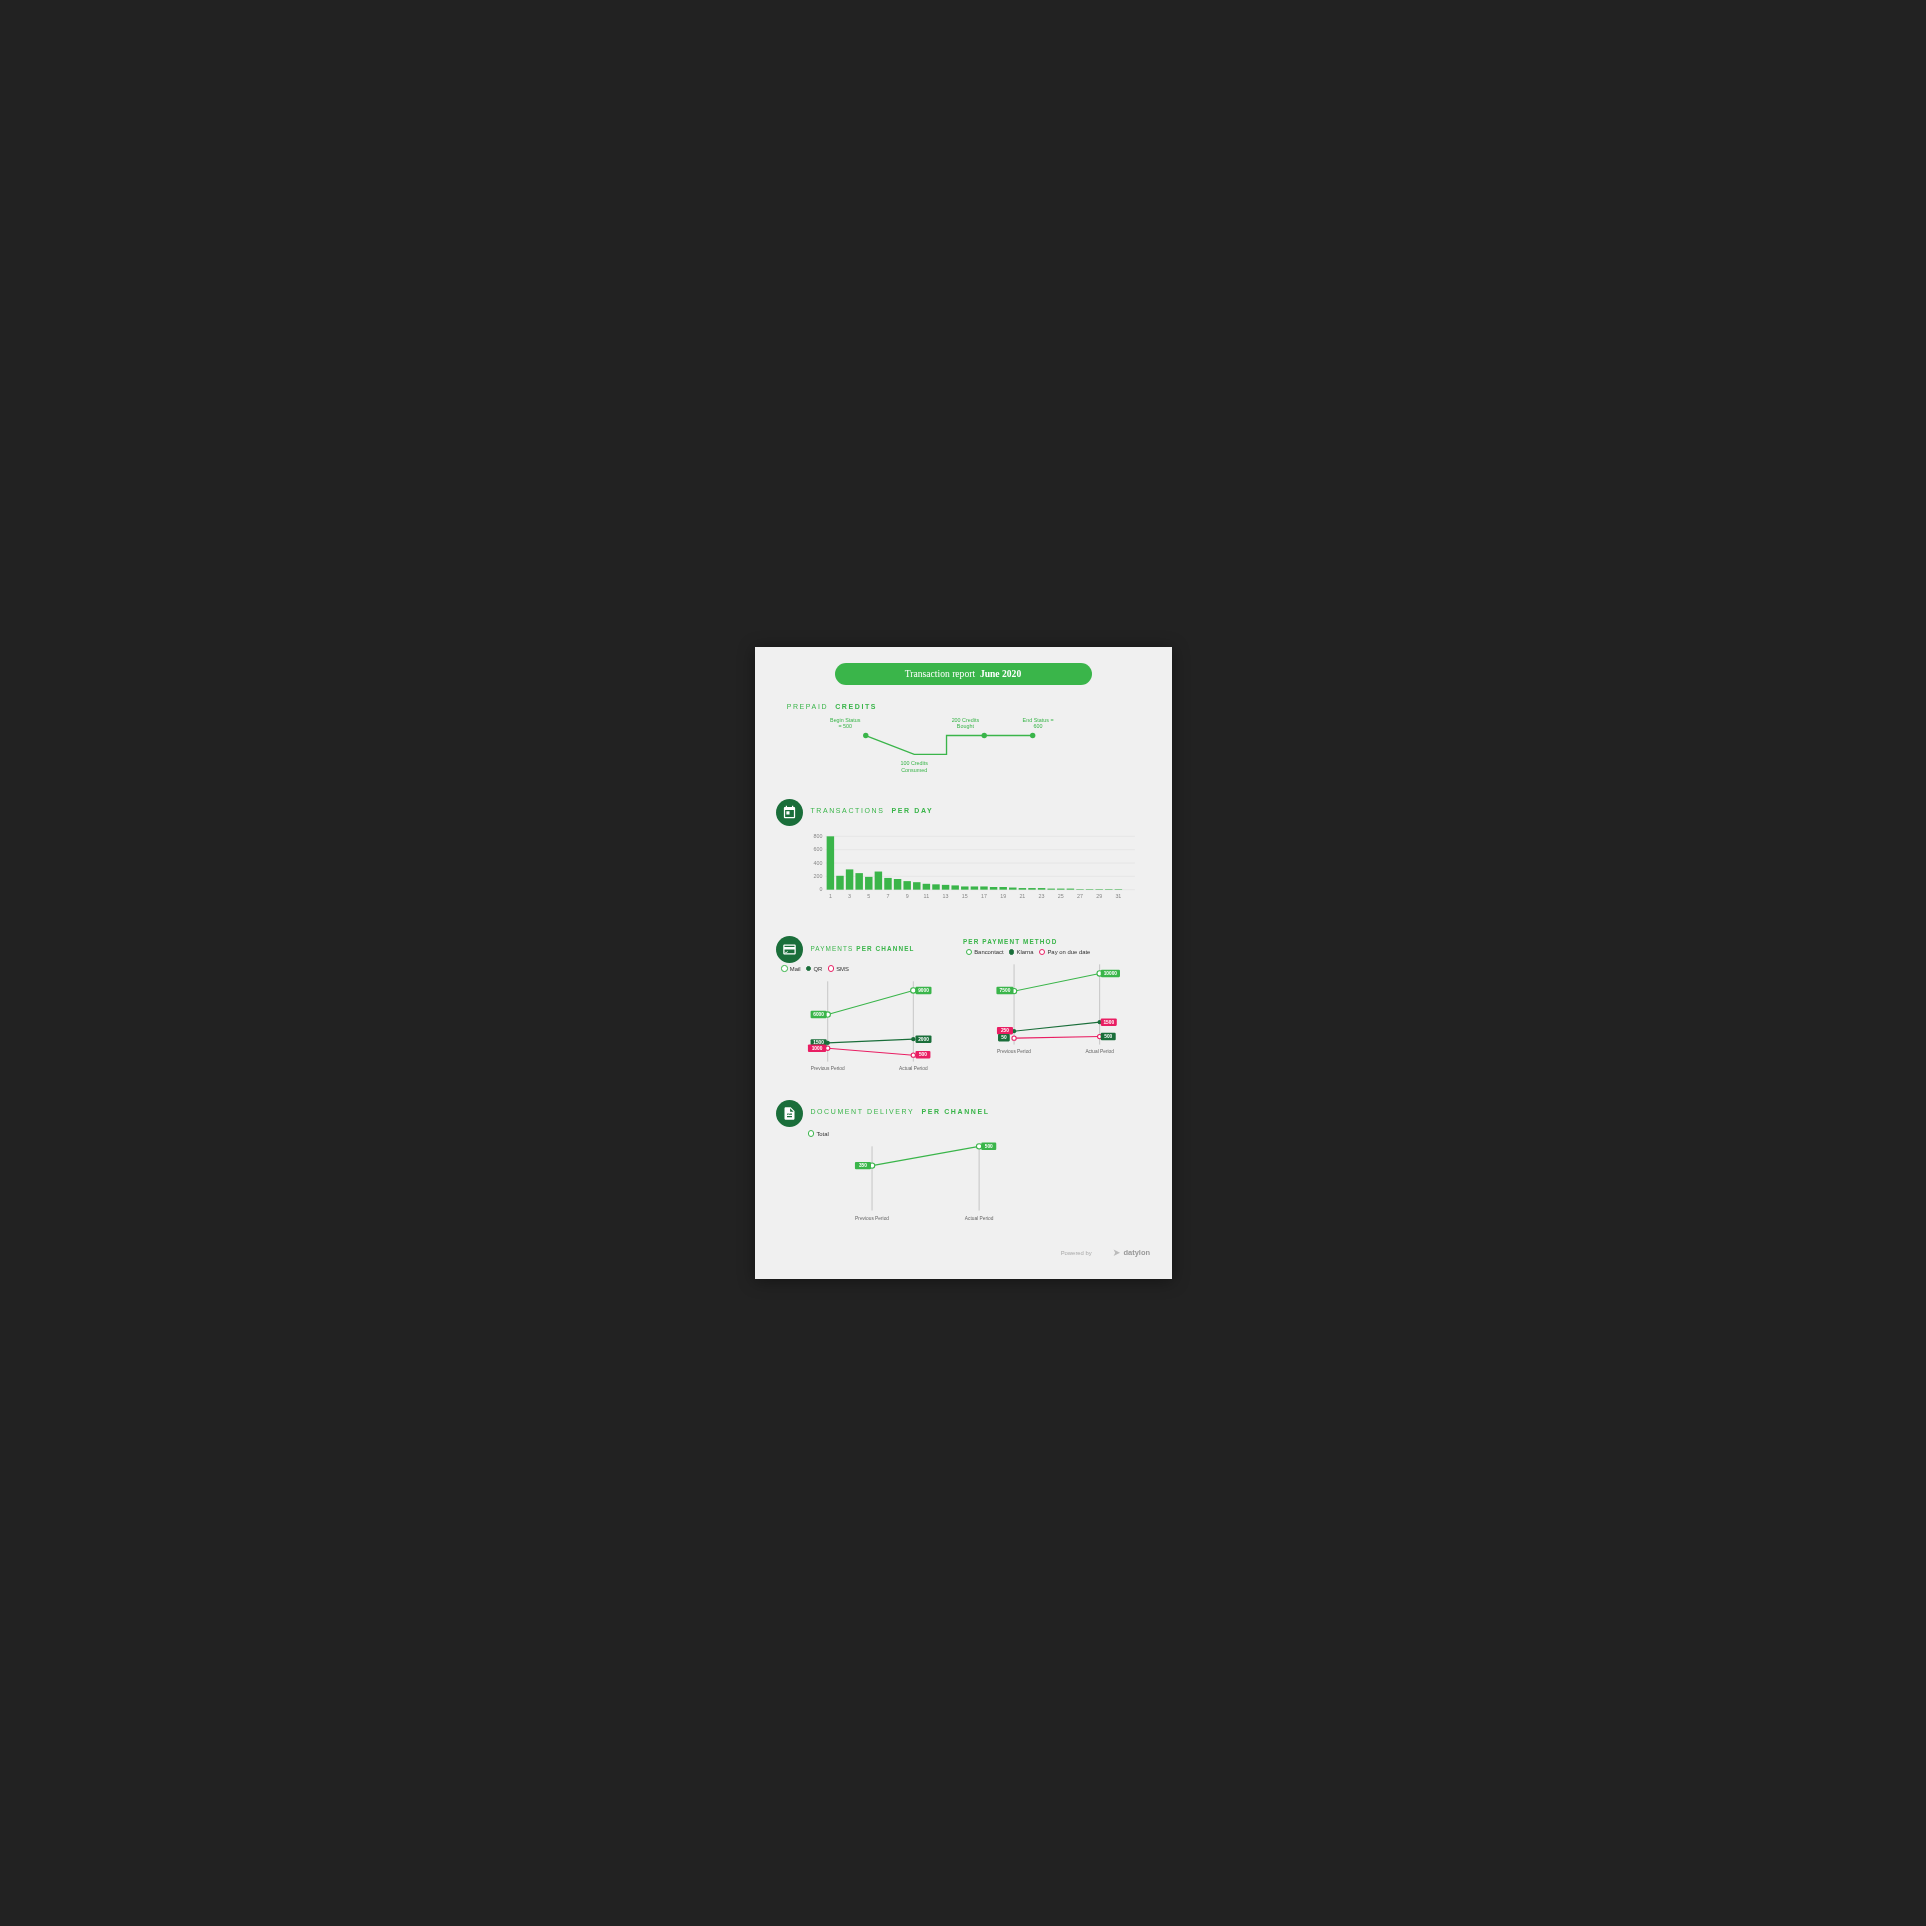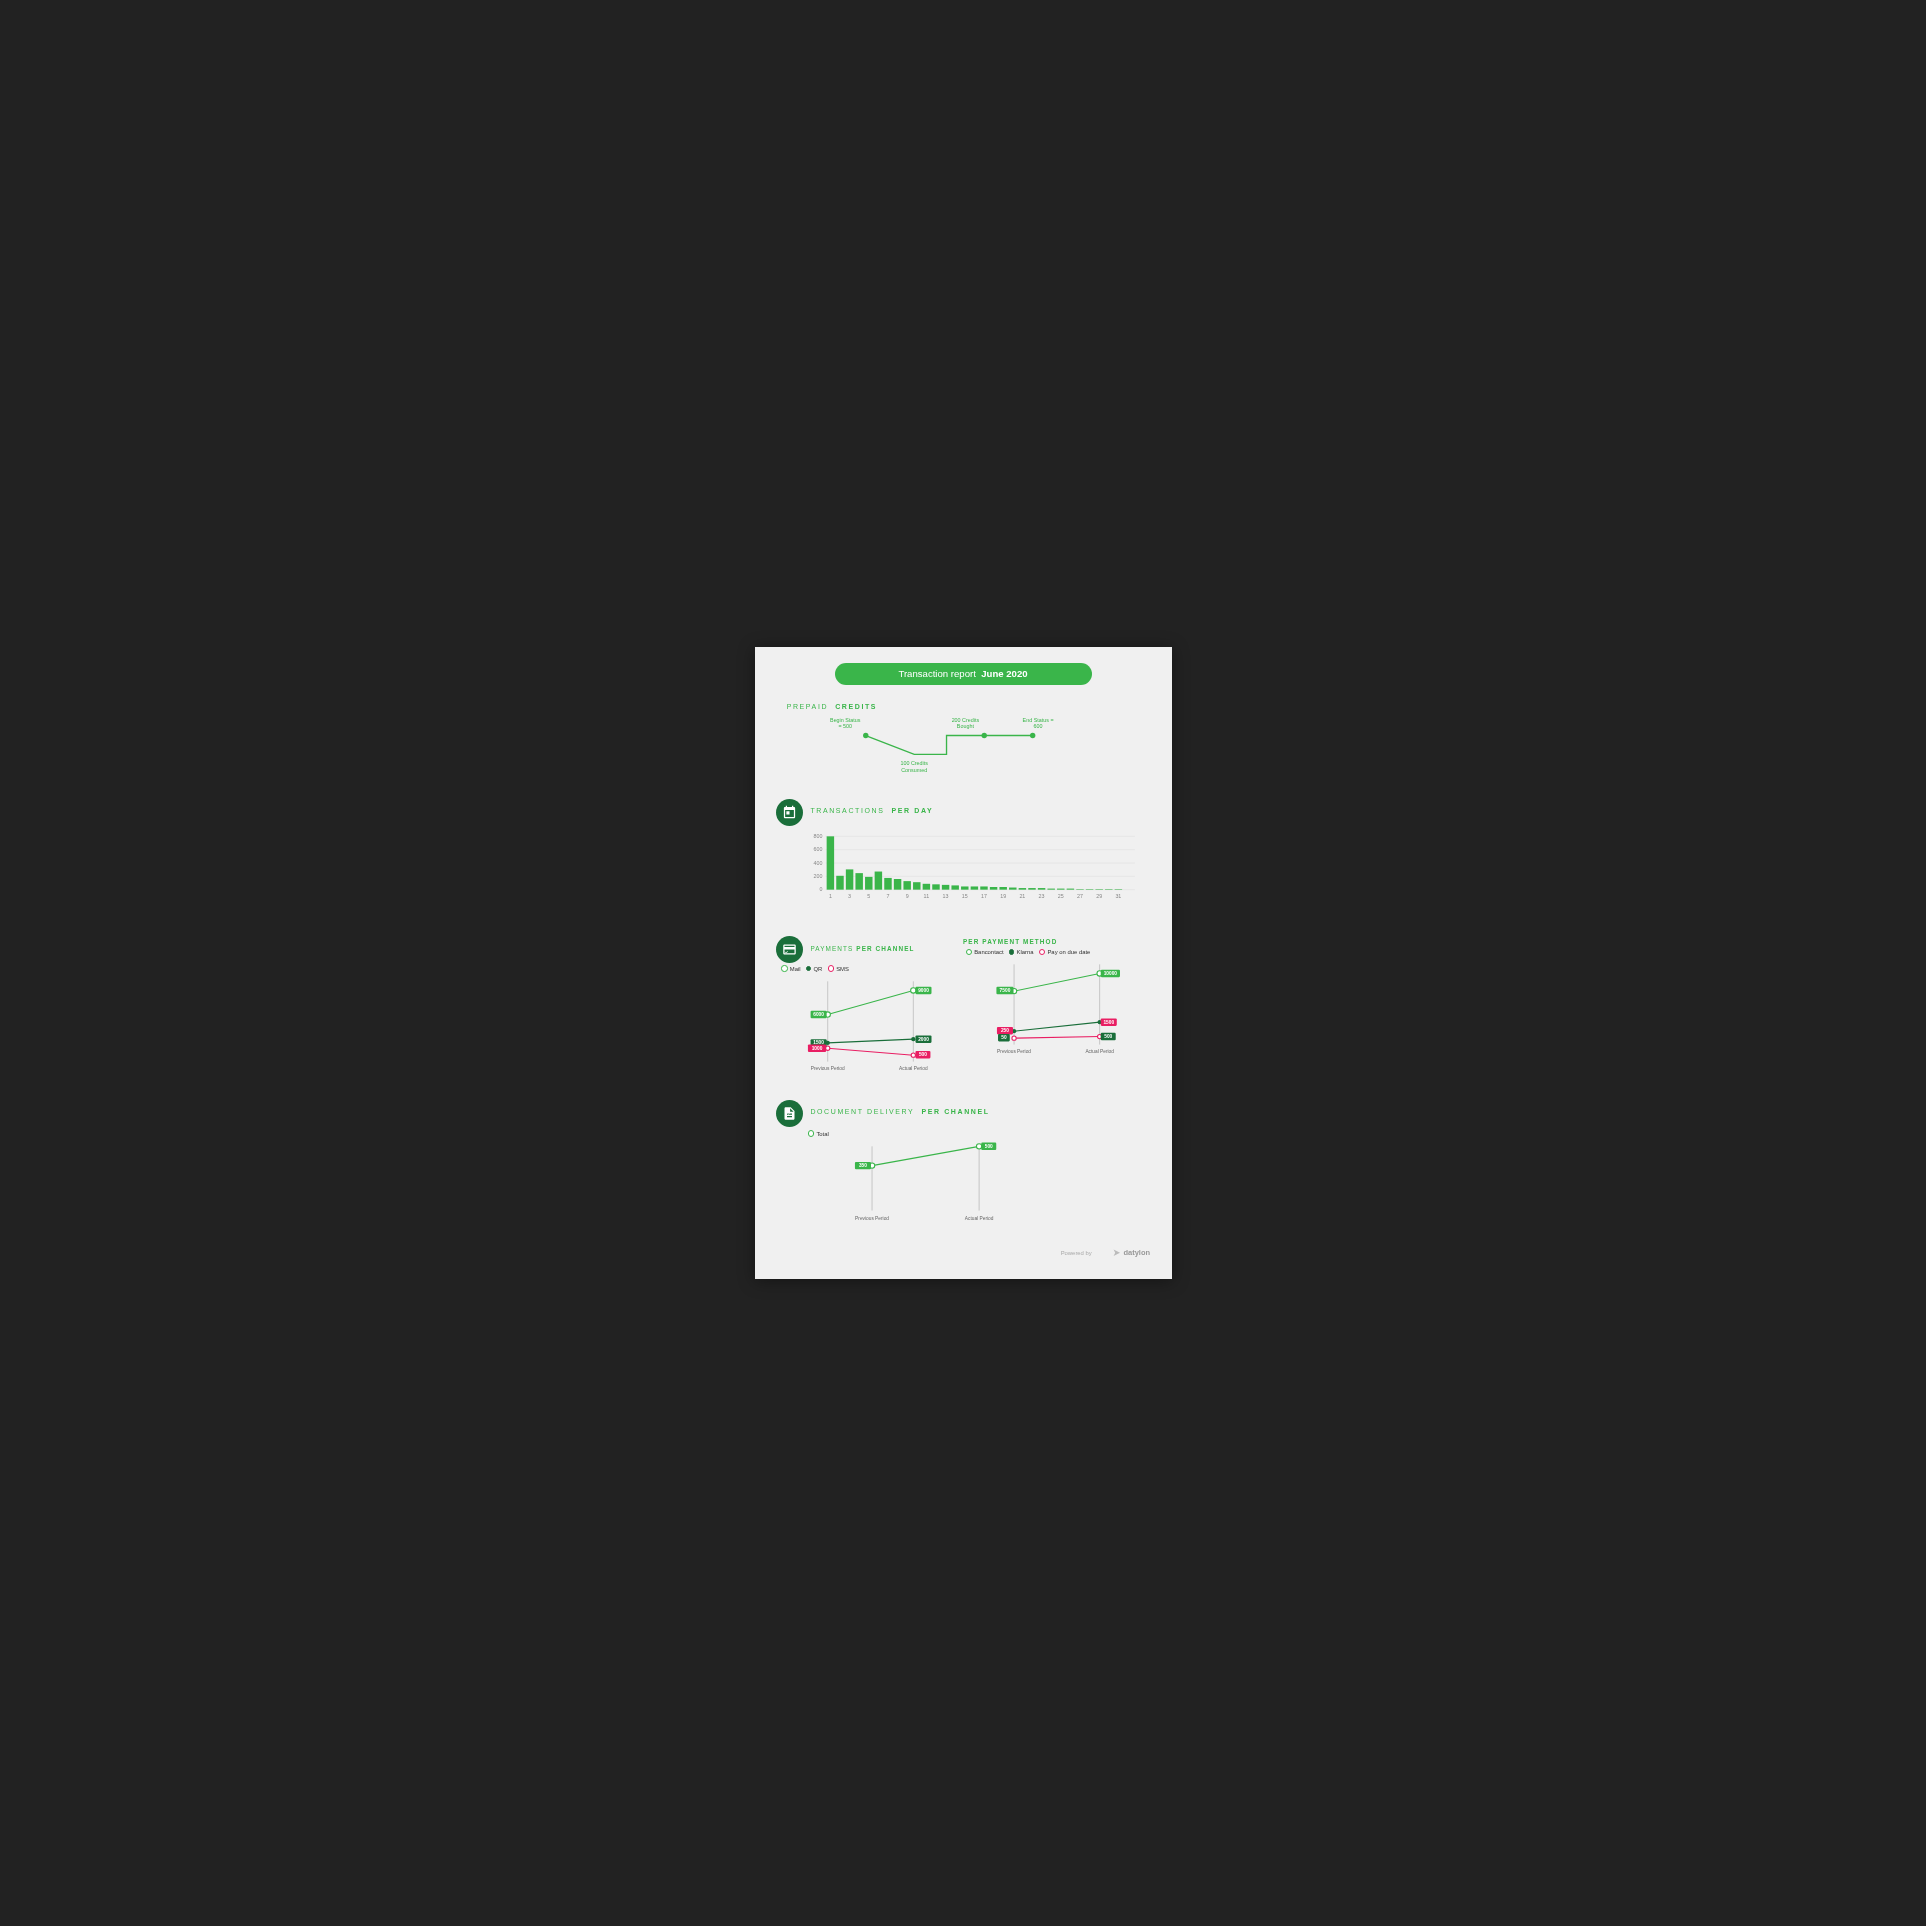--- a/index.html
+++ b/index.html
@@ -146,21 +146,21 @@
       color: #999;
       font-size: 7.5px;
       font-weight: 600;
     }
   </style>
 </head>
 <body>
 
 <div class="page">
 
-  <div style="text-align:center; margin-bottom:10px;">
+  <div style="text-align:center; margin-bottom:10px;font-family:Liberation Serif, serif;">
     <div class="header-banner">
       <span>Transaction report</span>&nbsp;&nbsp;<span class="bold">June 2020</span>
     </div>
   </div>
 
   <div class="prepaid-section">
     <div style="margin-left:5.4px; margin-bottom:3.2px;">
       <span class="section-title">
         <span>PREPAID</span>&nbsp;&nbsp;<span class="bold">CREDITS</span>
       </span>

